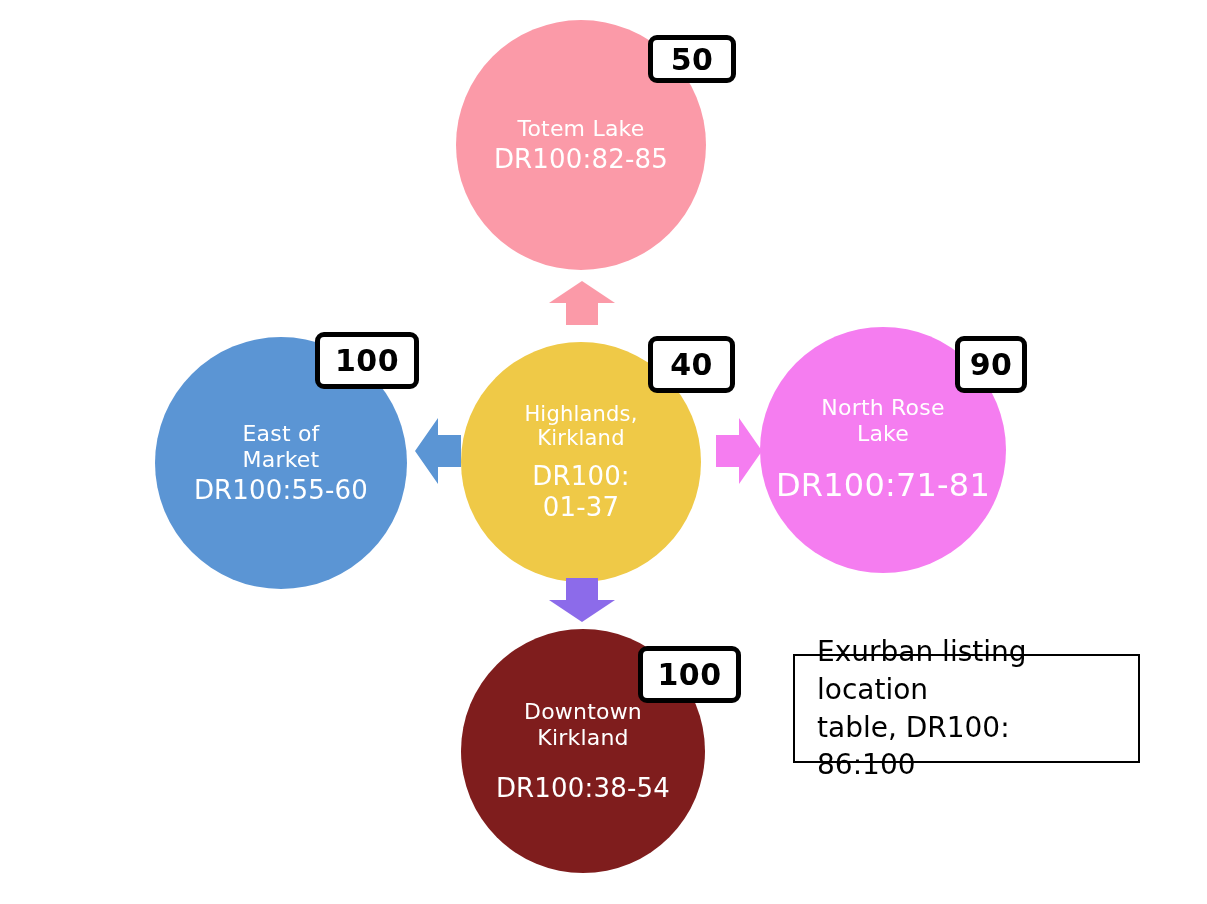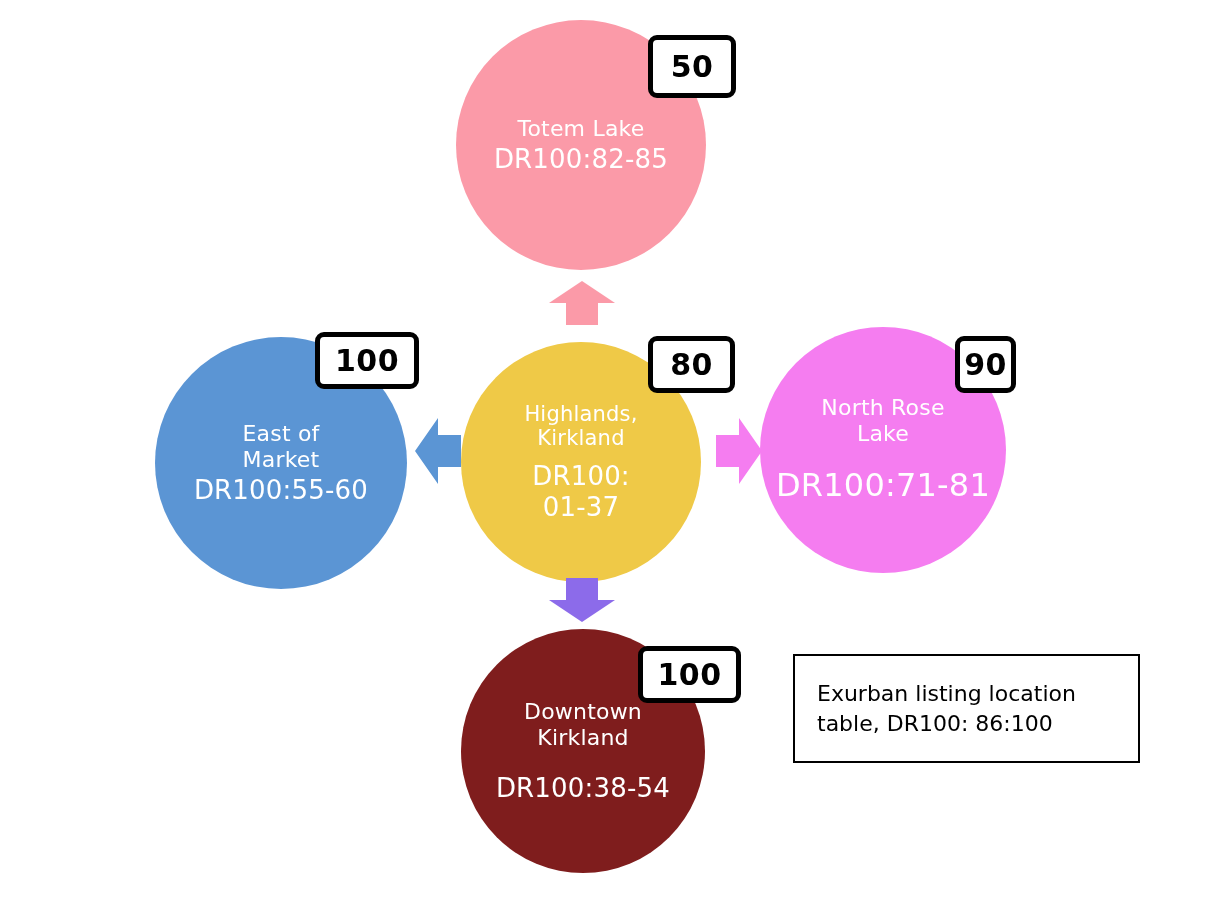--- a/index.html
+++ b/index.html
@@ -72,36 +72,36 @@
   .legend {
     position: absolute;
     background: #ffffff;
     border: 2px solid #000000;
     box-sizing: border-box;
     display: flex;
     align-items: center;
     padding: 0 22px;
   }
   .legend .legend-text {
-    font-size: 22px;
+    font-size: 28px;
     color: #000000;
     line-height: 1.35;
     white-space: pre-line;
   }
 </style>
 </head>
 <body>
 
 <div id="canvas">
 
   <div class="node totem" style="left:456px; top:20px; width:250px; height:250px; background:#FB9AA8;">
     <span class="title">Totem Lake</span>
     <span class="code">DR100:82-85</span>
   </div>
-  <div class="badge" style="left:648px; top:35px; width:88px; height:63px;">
+  <div class="badge" style="left:648px; top:35px; width:88px; height:48px;">
     <span>50</span>
   </div>
 
   <div class="arrow" style="left:549px; top:281px; width:66px; height:44px;">
     <svg width="66" height="44" viewBox="0 0 66 44">
       <polygon points="33,0 66,22 49,22 49,44 17,44 17,22 0,22" fill="#FB9AA8"></polygon>
     </svg>
   </div>
 
   <div class="node east" style="left:155px; top:337px; width:252px; height:252px; background:#5B95D4;">
@@ -119,35 +119,35 @@
     </svg>
   </div>
 
   <div class="node center" style="left:461px; top:342px; width:240px; height:240px; background:#EFC947;">
     <span class="title">Highlands,
 Kirkland</span>
     <span class="code">DR100:
 01-37</span>
   </div>
   <div class="badge" style="left:648px; top:336px; width:87px; height:57px;">
-    <span>80</span>
+    <span>40</span>
   </div>
 
   <div class="arrow" style="left:716px; top:418px; width:46px; height:66px;">
     <svg width="46" height="66" viewBox="0 0 46 66">
       <polygon points="46,33 23,0 23,17 0,17 0,49 23,49 23,66" fill="#F57DF0"></polygon>
     </svg>
   </div>
 
   <div class="node nrh" style="left:760px; top:327px; width:246px; height:246px; background:#F57DF0;">
     <span class="title">North Rose
 Lake</span>
     <span class="code">DR100:71-81</span>
   </div>
-  <div class="badge" style="left:955px; top:336px; width:61px; height:57px;">
+  <div class="badge" style="left:955px; top:336px; width:72px; height:57px;">
     <span>90</span>
   </div>
 
   <div class="arrow" style="left:549px; top:578px; width:66px; height:44px;">
     <svg width="66" height="44" viewBox="0 0 66 44">
       <polygon points="33,44 0,22 17,22 17,0 49,0 49,22 66,22" fill="#8C6BEA"></polygon>
     </svg>
   </div>
 
   <div class="node dtk" style="left:461px; top:629px; width:244px; height:244px; background:#7f1d1d;gap:20px;">

